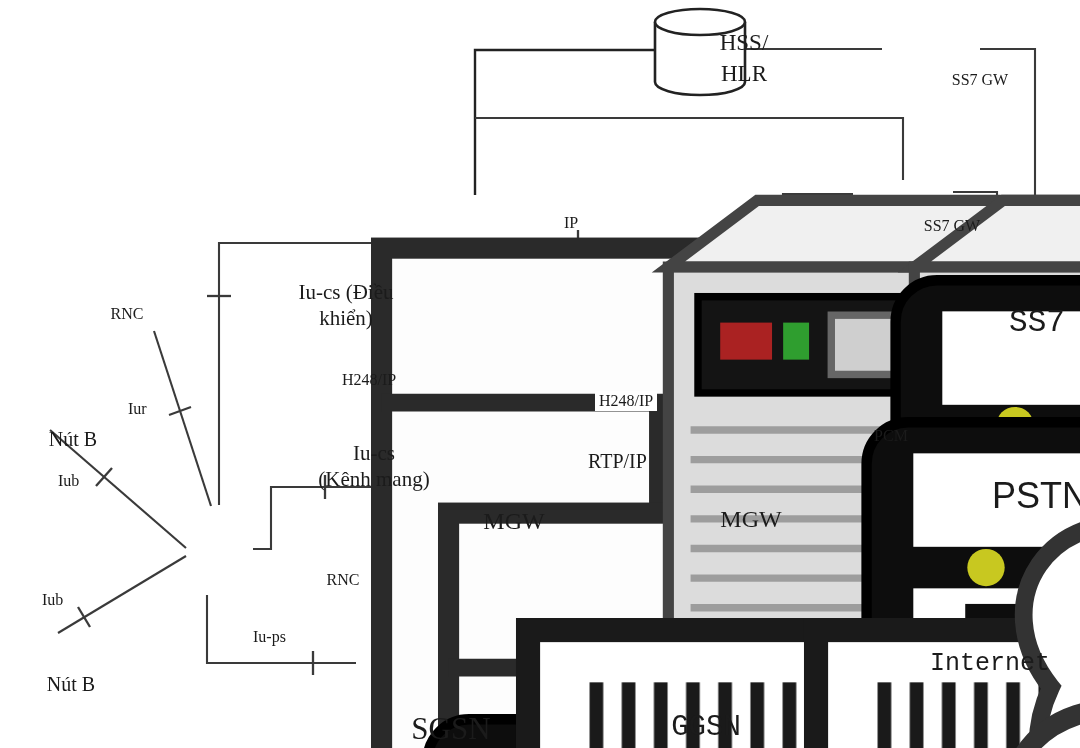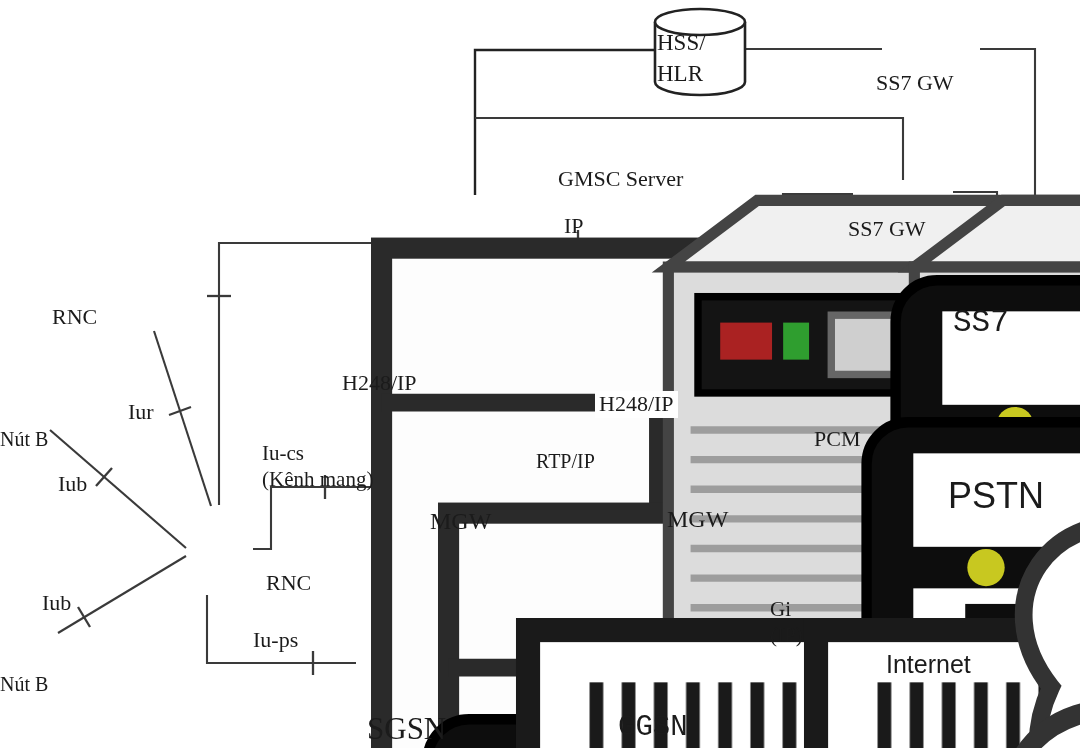--- a/index.html
+++ b/index.html
@@ -1,21 +1,21 @@
 <!DOCTYPE html>
 <html><head>
 <meta charset="utf-8">
 <style>
   html,body{margin:0;padding:0;background:#fff;}
   .canvas{position:relative;width:1080px;height:748px;background:#fff;overflow:hidden;
           font-family:"Liberation Serif", serif;color:#1b1b1b;}
   svg{position:absolute;left:0;top:0;}
-  .lbl{position:absolute;font-family:"Liberation Serif", serif;font-size:22px;line-height:1.22;
+  .lbl{position:absolute;font-family:"Liberation Serif", serif;font-size:16px;line-height:1.22;
        white-space:pre-line;color:#1b1b1b;}
-  .c{text-align:left;}
+  .c{text-align:center;padding-left:44px;}
   .sans{font-family:"Liberation Sans", sans-serif;}
   .bg{background:#fff;}
 </style>
 </head>
 <body>
 
 <div class="canvas">
 
 <svg width="1080" height="748" viewBox="0 0 1080 748">
   <defs>
@@ -179,44 +179,43 @@
     <use href="#sym-cloud"></use>
   </g>
   <g transform="translate(926,430) scale(1.02,1.1)">
     <use href="#sym-cloud"></use>
   </g>
   <g transform="translate(874,610) scale(0.98,1.0)">
     <use href="#sym-cloud"></use>
   </g>
 </svg>
 
-<div class="lbl c" style="left:558px;top:166px;width:160px;">GMSC Server</div>
 <div class="lbl c" style="left:657px;top:27px;width:86px;font-size:23px;line-height:1.35;">HSS/
 HLR</div>
 <div class="lbl c" style="left:876px;top:70px;width:120px;">SS7 GW</div>
 <div class="lbl c" style="left:848px;top:216px;width:120px;">SS7 GW</div>
 <div class="lbl c" style="left:953px;top:304px;width:80px;font-size:31px;font-family:Liberation Mono, monospace;">SS7</div>
 <div class="lbl c sans" style="left:948px;top:474px;width:95px;font-size:36px;">PSTN</div>
-<div class="lbl c sans" style="left:886px;top:649px;width:104px;font-size:25px;">Internet</div>
+<div class="lbl c sans" style="left:886px;top:649px;width:104px;font-size:25px;font-family:Liberation Mono, monospace;">Internet</div>
 <div class="lbl c" style="left:52px;top:304px;width:62px;">RNC</div>
 <div class="lbl c" style="left:266px;top:570px;width:66px;">RNC</div>
 <div class="lbl c" style="left:0px;top:427px;width:58px;font-size:20px;">Nút B</div>
 <div class="lbl c" style="left:0px;top:672px;width:54px;font-size:20px;">Nút B</div>
 <div class="lbl c" style="left:367px;top:710px;width:80px;font-size:31px;">SGSN</div>
 <div class="lbl c" style="left:618px;top:710px;width:88px;font-size:29px;font-family:Liberation Mono, monospace;">GGSN</div>
 <div class="lbl c" style="left:430px;top:507px;width:80px;font-size:24px;">MGW</div>
 <div class="lbl c" style="left:667px;top:505px;width:80px;font-size:24px;">MGW</div>
 
+<div class="lbl c" style="left:232px;top:280px;width:140px;font-size:21px;">Iu-cs (Điều
+khiển)</div>
 <div class="lbl" style="left:128px;top:399px;">Iur</div>
 <div class="lbl" style="left:58px;top:471px;">Iub</div>
 <div class="lbl" style="left:42px;top:590px;">Iub</div>
 <div class="lbl c" style="left:262px;top:412px;width:136px;font-size:21px;margin-top:29px;">Iu-cs
 (Kênh mang)</div>
 <div class="lbl" style="left:342px;top:370px;">H248/IP</div>
 <div class="lbl bg" style="left:595px;top:391px;padding:0 4px;">H248/IP</div>
 <div class="lbl" style="left:564px;top:213px;">IP</div>
 <div class="lbl c" style="left:536px;top:449px;width:75px;font-size:20px;">RTP/IP</div>
 <div class="lbl c" style="left:814px;top:426px;width:66px;">PCM</div>
 <div class="lbl" style="left:253px;top:627px;">Iu-ps</div>
-<div class="lbl c" style="left:770px;top:597px;width:66px;font-size:21px;">Gi
-(IP)</div>
 
 </div>
 
 </body></html>

